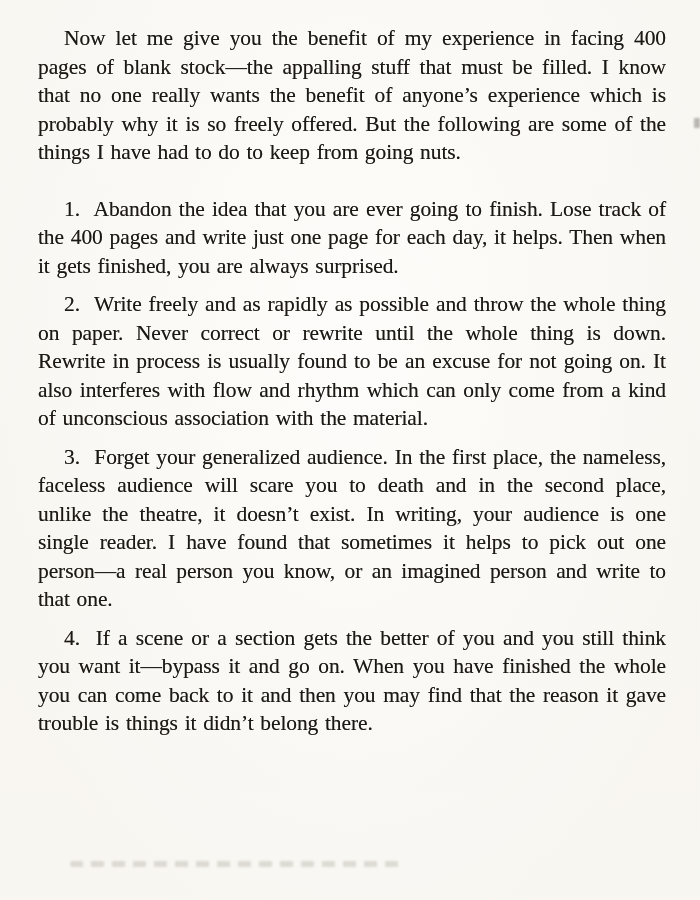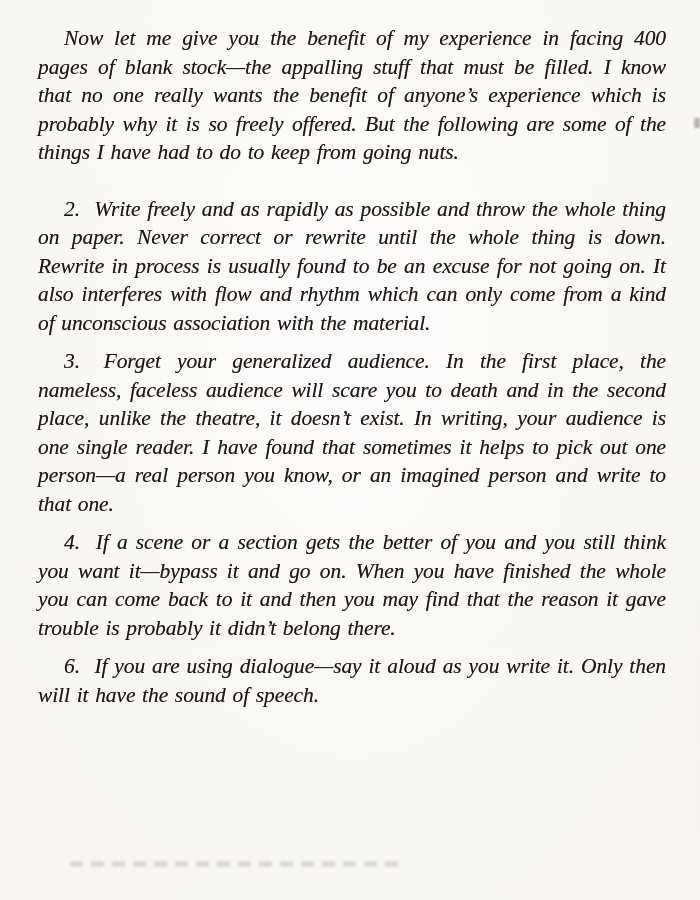--- a/index.html
+++ b/index.html
@@ -8,21 +8,20 @@
   }
   .page {
     position: relative;
     width: 700px;
     height: 900px;
     overflow: hidden;
     background:
       radial-gradient(ellipse at 50% 40%, rgba(255,255,255,0.6) 0%, rgba(244,241,234,0.35) 80%),
       linear-gradient(180deg, #fbfaf6 0%, #faf8f3 60%, #fbf9f5 100%);
     font-family: "Liberation Serif", "DejaVu Serif", serif;
-    font-style: italic;
   }
   .content {
     position: absolute;
     top: 24px;
     left: 38px;
     right: 34px;
   }
   .para {
     margin: 0;
     font-size: 21.5px;
@@ -73,27 +72,27 @@
   }
 </style>
 </head>
 <body>
 
 <div class="page">
   <div class="content">
 
     <p class="para intro">Now let me give you the benefit of my experience in facing 400 pages of blank stock—the appalling stuff that must be filled. I know that no one really wants the benefit of anyone’s experience which is probably why it is so freely offered. But the following are some of the things I have had to do to keep from going nuts.</p>
 
+    <p class="para item"><span class="num">1.</span> <span>Abandon the idea that you are ever going to finish. Lose track of the 400 pages and write just one page for each day, it helps. Then when it gets finished, you are always surprised.</span></p>
 
     <p class="para item"><span class="num">2.</span> <span>Write freely and as rapidly as possible and throw the whole thing on paper. Never correct or rewrite until the whole thing is down. Rewrite in process is usually found to be an excuse for not going on. It also interferes with flow and rhythm which can only come from a kind of unconscious association with the material.</span></p>
 
     <p class="para item"><span class="num">3.</span> <span>Forget your generalized audience. In the first place, the nameless, faceless audience will scare you to death and in the second place, unlike the theatre, it doesn’t exist. In writing, your audience is one single reader. I have found that sometimes it helps to pick out one person—a real person you know, or an imagined person and write to that one.</span></p>
 
-    <p class="para item"><span class="num">4.</span> <span>If a scene or a section gets the better of you and you still think you want it—bypass it and go on. When you have finished the whole you can come back to it and then you may find that the reason it gave trouble is probably it didn’t belong there.</span></p>
+    <p class="para item"><span class="num">4.</span> <span>If a scene or a section gets the better of you and you still think you want it—bypass it and go on. When you have finished the whole you can come back to it and then you may find that the reason it gave trouble is things it didn’t belong there.</span></p>
 
 
-    <p class="para item"><span class="num">6.</span> <span>If you are using dialogue—say it aloud as you write it. Only then will it have the sound of speech.</span></p>
 
   </div>
 
   <div class="artifact-bottom"></div>
   <div class="artifact-edge"></div>
 </div>
 
 </body></html>

